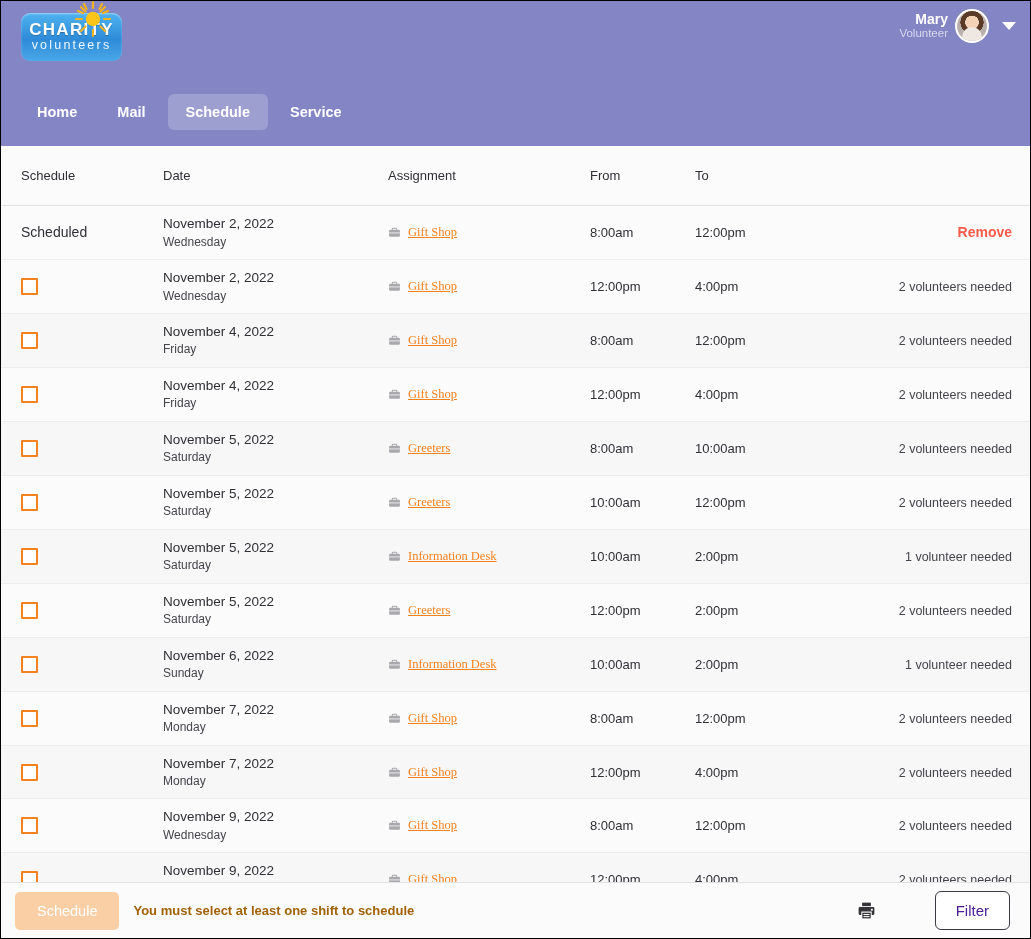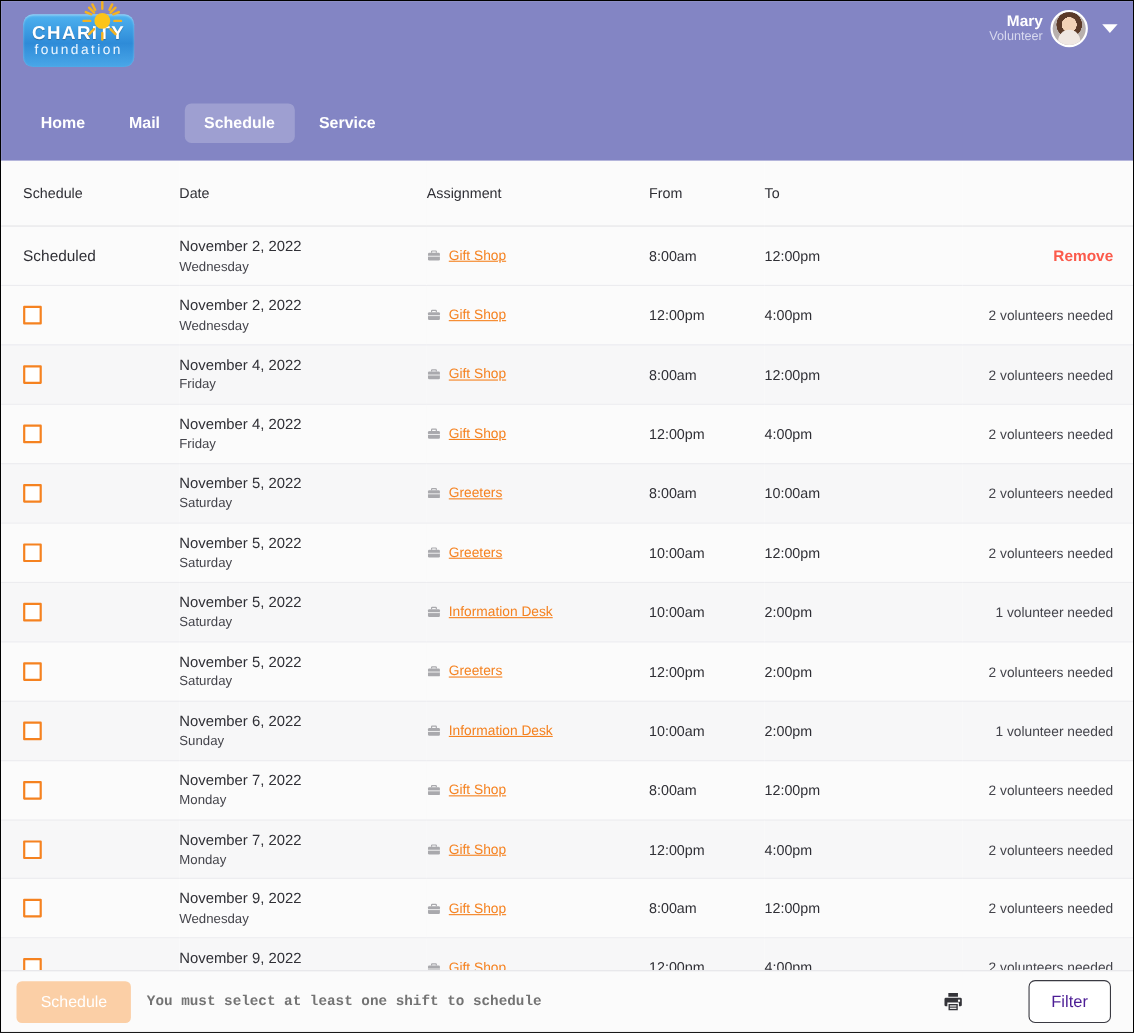--- a/index.html
+++ b/index.html
@@ -115,21 +115,21 @@
     width: 17px; height: 17px;
     border: 2px solid #f58220; background: #ffffff;
     border-radius: 1px; cursor: pointer; display: block;
   }
 
   td.cell-date { padding: 8px 0; line-height: 1.45; }
   .date-main { font-size: 13.5px; color: #2f2f35; }
   .date-sub  { font-size: 12px; color: #44444b; }
 
   td.cell-asgn { padding: 8px 0; }
-  .asgn { display: flex; align-items: flex-end; gap: 7px; }
+  .asgn { display: flex; align-items: center; gap: 7px; font-family: Liberation Serif, serif; }
   .brief { flex: 0 0 auto; display: block; }
   .asgn-link {
     color: #f58220; font-size: 12.5px;
     text-decoration: underline; cursor: pointer;
   }
 
   td.cell-from, td.cell-to { padding: 8px 0; font-size: 13px; }
   td.cell-act { padding: 8px 20px 8px 0; text-align: right; }
   .remove-link { color: #fb5a4b; font-size: 14px; font-weight: bold; cursor: pointer; }
   .need-text { color: #44444b; font-size: 12.5px; }
@@ -142,21 +142,21 @@
     display: flex; align-items: center;
     padding: 0 20px 0 14px;
     gap: 14px;
   }
   .btn-schedule {
     background: #fbcfa6; color: #ffffff;
     border: none; border-radius: 5px;
     font-size: 14.5px; font-family: inherit;
     padding: 11px 22px; cursor: pointer;
   }
-  .warn { color: #737373; font-size: 13px; font-weight: bold; font-family: Liberation Mono, monospace; }
+  .warn { color: #a16207; font-size: 13px; font-weight: bold; }
   .spacer { flex: 1 1 auto; }
   .print-btn { cursor: pointer; display: flex; align-items: center; }
   .btn-filter {
     border: 1px solid #3a3a42; border-radius: 6px;
     background: #ffffff; color: #4c1d95;
     font-size: 15px; font-family: inherit;
     padding: 10px 20px; cursor: pointer; margin-left: 44px;
   }
 </style>
 </head>
@@ -178,21 +178,21 @@
           <line x1="8" y1="32" x2="12.5" y2="27.5"></line>
           <line x1="27.5" y1="12.5" x2="32" y2="8"></line>
           <line x1="11" y1="5" x2="13.5" y2="10"></line>
           <line x1="29" y1="5" x2="26.5" y2="10"></line>
           <line x1="5" y1="12" x2="10" y2="14"></line>
           <line x1="35" y1="12" x2="30" y2="14"></line>
         </g>
         <circle cx="20" cy="20" r="7.2" fill="#fcc419"></circle>
       </svg>
       <div class="charity">CHARITY</div>
-      <div class="foundation">foundation</div>
+      <div class="foundation">volunteers</div>
     </div>
 
     <div class="nav">
       <div class="nav-item">Home</div>
       <div class="nav-item">Mail</div>
       <div class="nav-item active">Schedule</div>
       <div class="nav-item">Service</div>
     </div>
 
     <div class="user">

